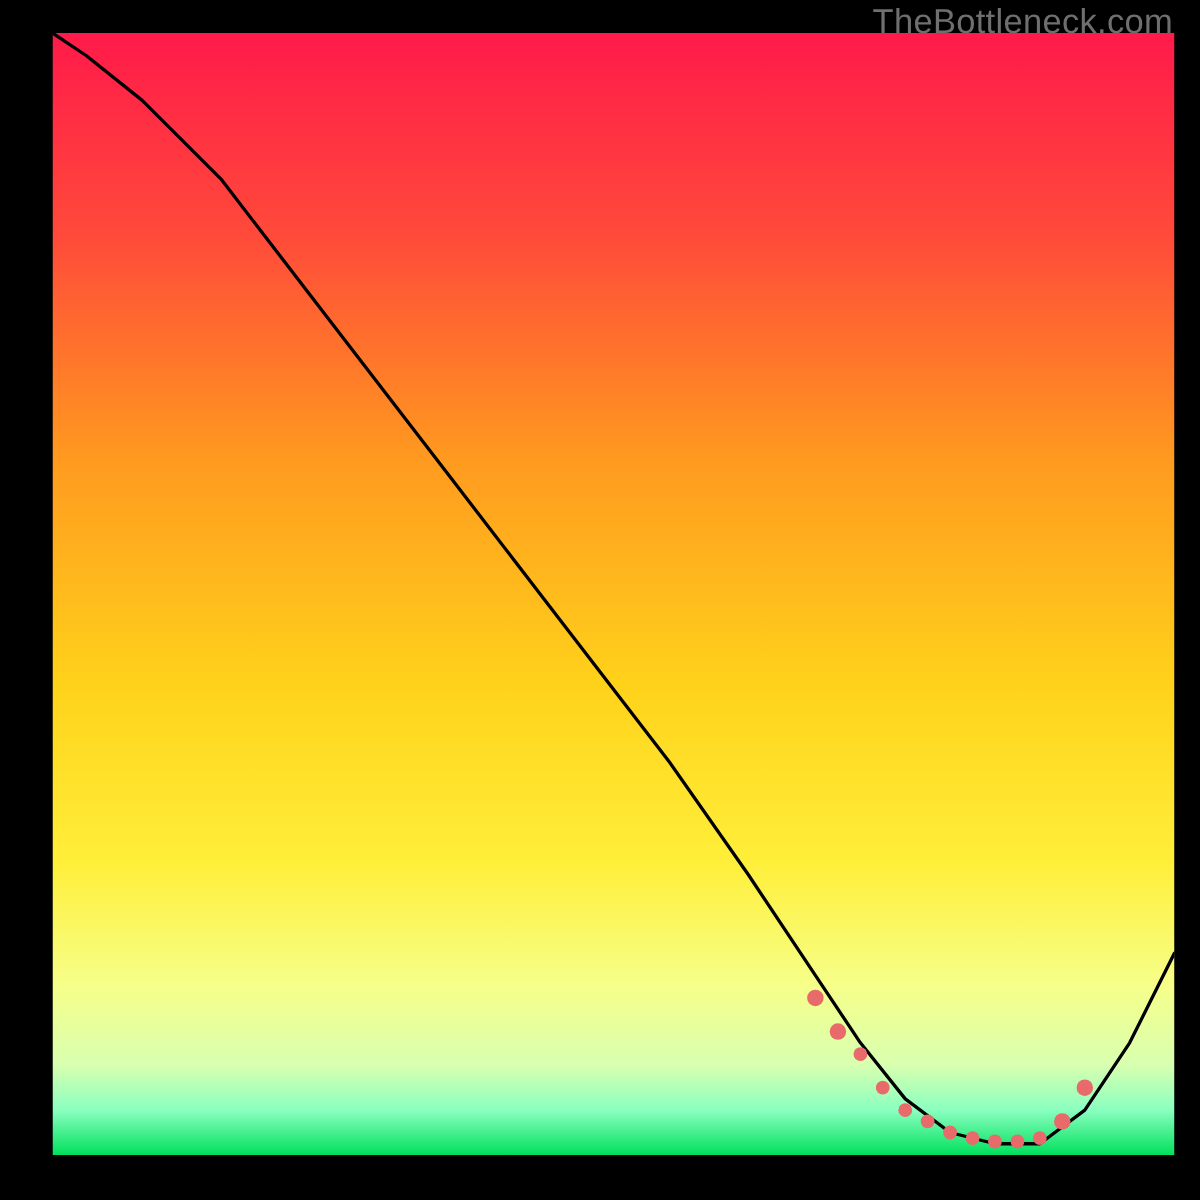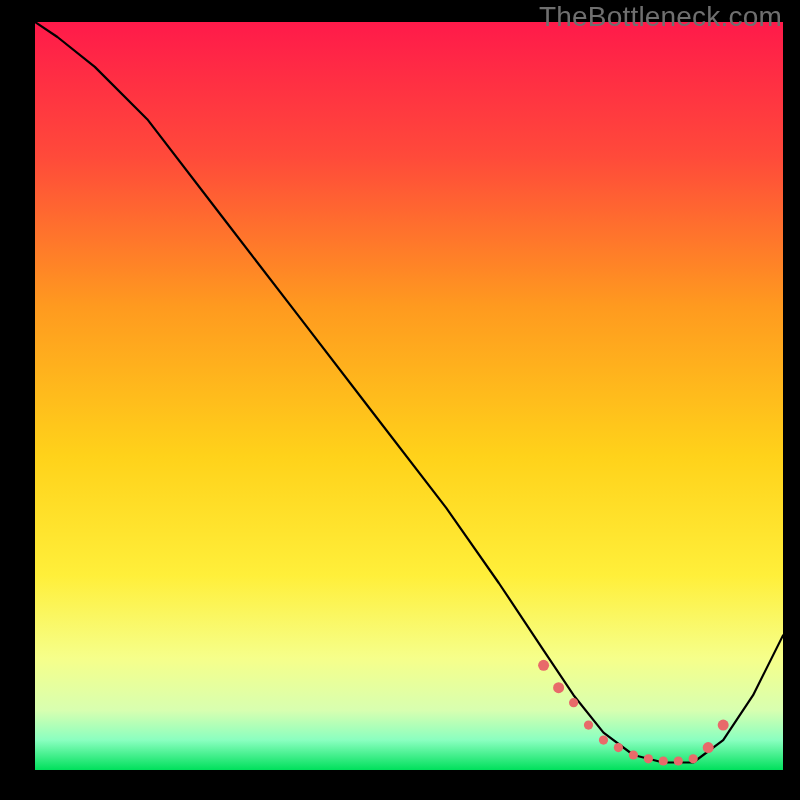--- a/index.html
+++ b/index.html
@@ -24,21 +24,21 @@
     left: 0;
     top: 0;
     width: 748px;
     height: 748px;
   }
   .watermark {
     position: absolute;
     top: 1px;
     right: 18px;
     color: #6f6f6f;
-    font-size: 28px;
+    font-size: 23px;
     font-weight: 500;
     letter-spacing: 0.2px;
   }
 </style>
 </head>
 <body>
 
 <div class="frame">
   <svg class="plot" viewBox="0 0 748 748" preserveAspectRatio="none">
     <defs>

